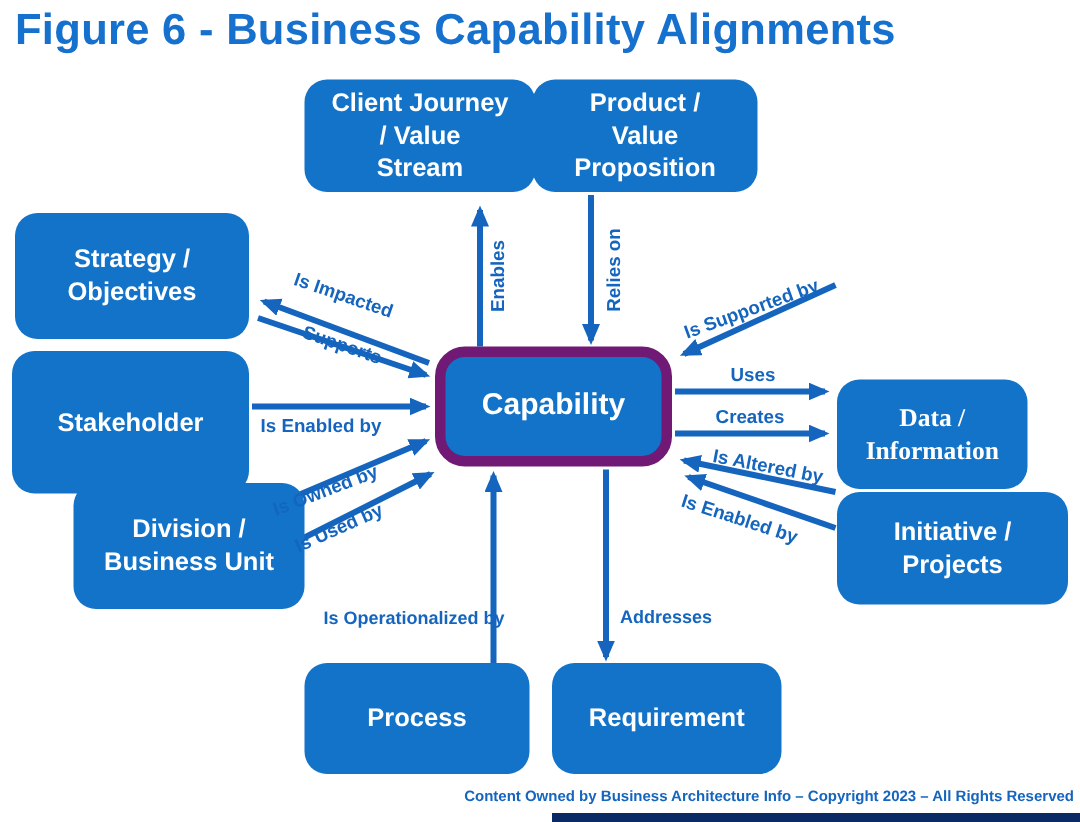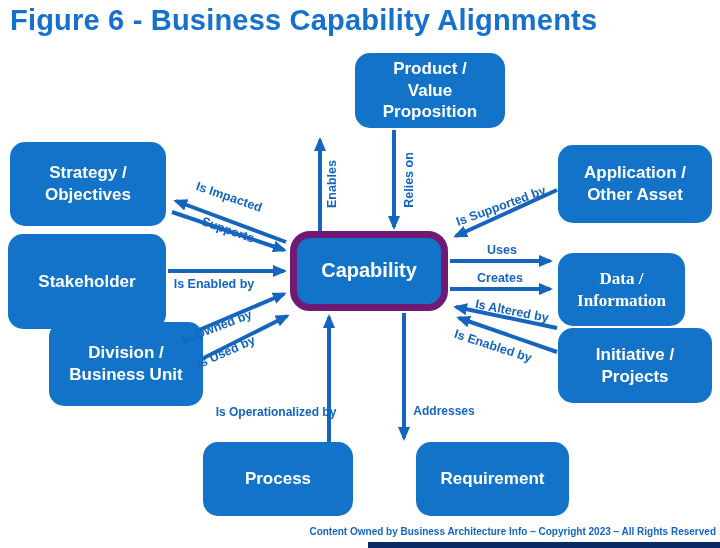--- a/index.html
+++ b/index.html
@@ -21,21 +21,21 @@
   .node .lbl{white-space:pre-line;}
   .n-client{left:203px;top:53px;width:154px;height:75px;}
   .n-product{left:355px;top:53px;width:150px;height:75px;}
   .n-strategy{left:10px;top:142px;width:156px;height:84px;}
   .n-stakeholder{left:8px;top:234px;width:158px;height:95px;}
   .n-division{left:9px;top:322px;width:154px;height:84px;margin-left:40px;}
   .n-application{left:558px;top:145px;width:154px;height:78px;}
   .n-data{left:558px;top:253px;width:127px;height:73px;font-family:Liberation Serif, serif;}
   .n-initiative{left:558px;top:328px;width:154px;height:75px;}
   .n-process{left:203px;top:442px;width:150px;height:74px;}
-  .n-requirement{left:368px;top:442px;width:153px;height:74px;margin-left:48px;}
+  .n-requirement{left:368px;top:442px;width:153px;height:74px;}
   .n-capability{
     left:290px;top:231px;width:158px;height:80px;
     border:7px solid #701a75;border-radius:20px;font-size:20px;
   }
   .elabel{
     position:absolute;z-index:3;color:#1565BE;font-weight:bold;font-size:12.5px;
     white-space:nowrap;transform:translate(-50%,-50%);
   }
   .e-impacted{left:229px;top:197px;transform:translate(-50%,-50%) rotate(19deg);}
   .e-supports{left:228px;top:230px;transform:translate(-50%,-50%) rotate(19deg);}
@@ -84,39 +84,40 @@
       <line x1="557" y1="190" x2="456" y2="236" marker-end="url(#arr)"></line>
       <line x1="450" y1="261" x2="550" y2="261" marker-end="url(#arr)"></line>
       <line x1="450" y1="289" x2="550" y2="289" marker-end="url(#arr)"></line>
       <line x1="557" y1="328" x2="456" y2="307" marker-end="url(#arr)"></line>
       <line x1="557" y1="352" x2="459" y2="318" marker-end="url(#arr)"></line>
       <line x1="329" y1="442" x2="329" y2="317" marker-end="url(#arr)"></line>
       <line x1="404" y1="313" x2="404" y2="438" marker-end="url(#arr)"></line>
     </g>
   </svg>
 
+  <div class="node n-client">
+    <span class="lbl">Client Journey
+/ Value
+Stream</span>
+  </div>
   <div class="node n-product">
     <span class="lbl">Product /
 Value
 Proposition</span>
   </div>
   <div class="node n-strategy">
     <span class="lbl">Strategy /
 Objectives</span>
   </div>
   <div class="node n-stakeholder">
     <span class="lbl">Stakeholder</span>
   </div>
   <div class="node n-division">
     <span class="lbl">Division /
 Business Unit</span>
-  </div>
-  <div class="node n-application">
-    <span class="lbl">Application /
-Other Asset</span>
   </div>
   <div class="node n-data">
     <span class="lbl">Data /
 Information</span>
   </div>
   <div class="node n-initiative">
     <span class="lbl">Initiative /
 Projects</span>
   </div>
   <div class="node n-process">

